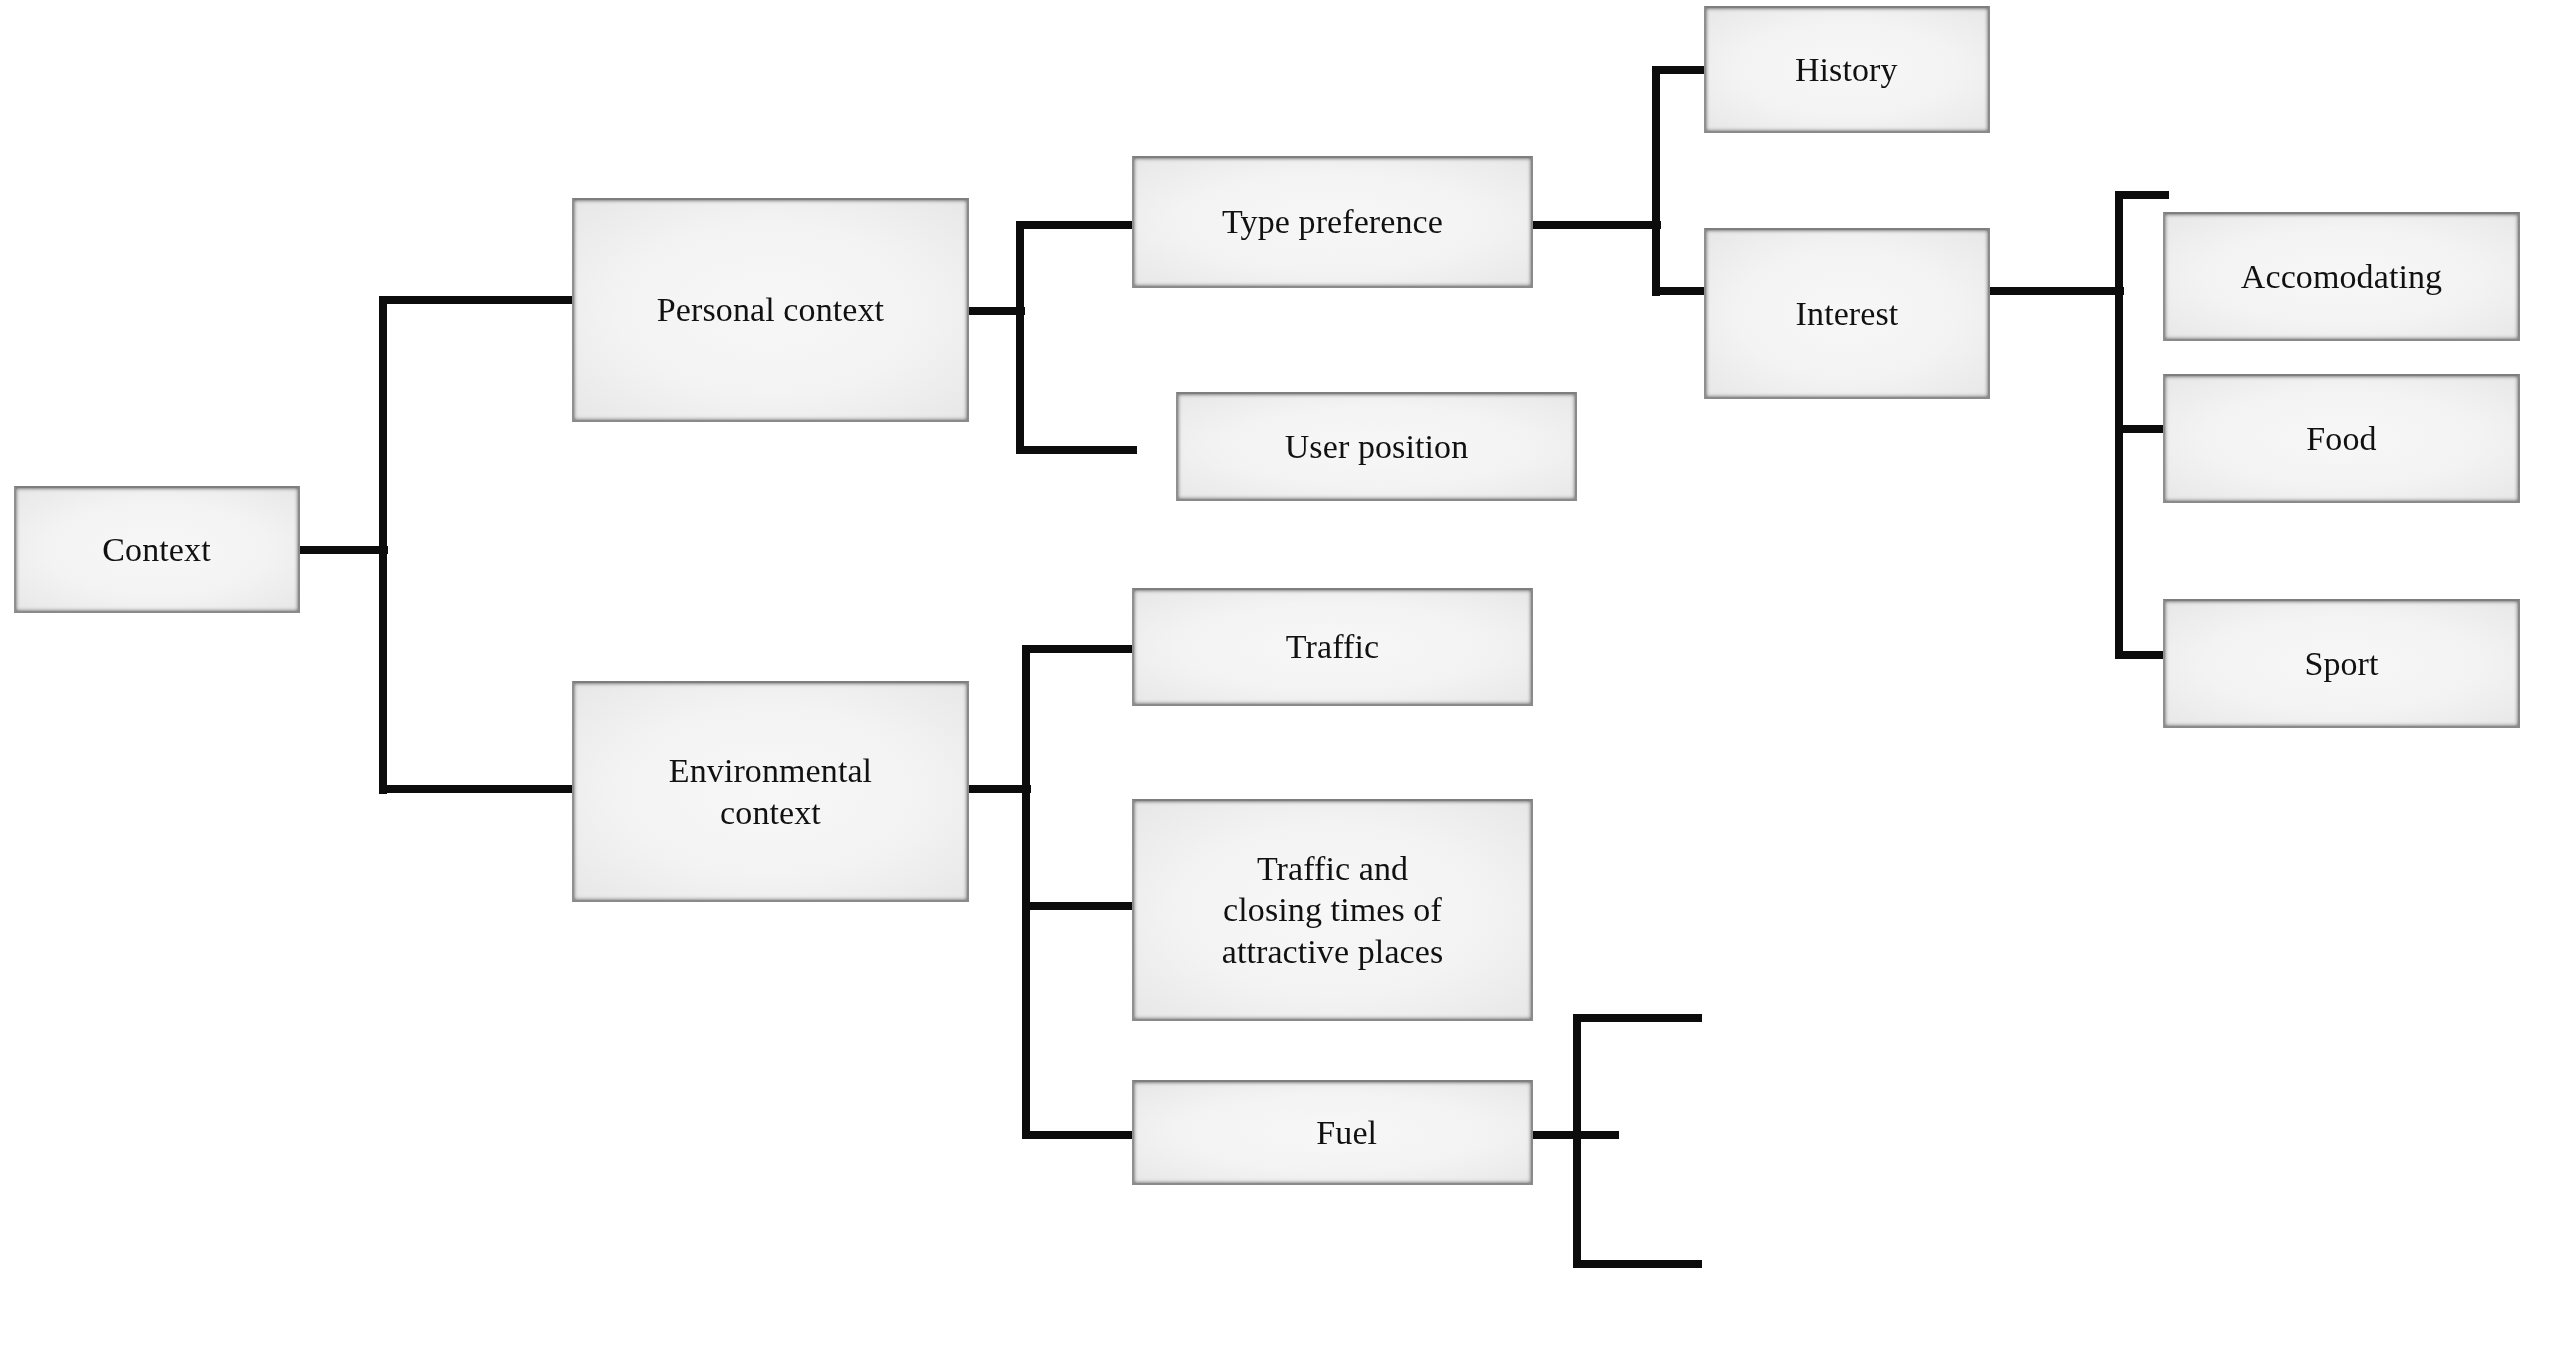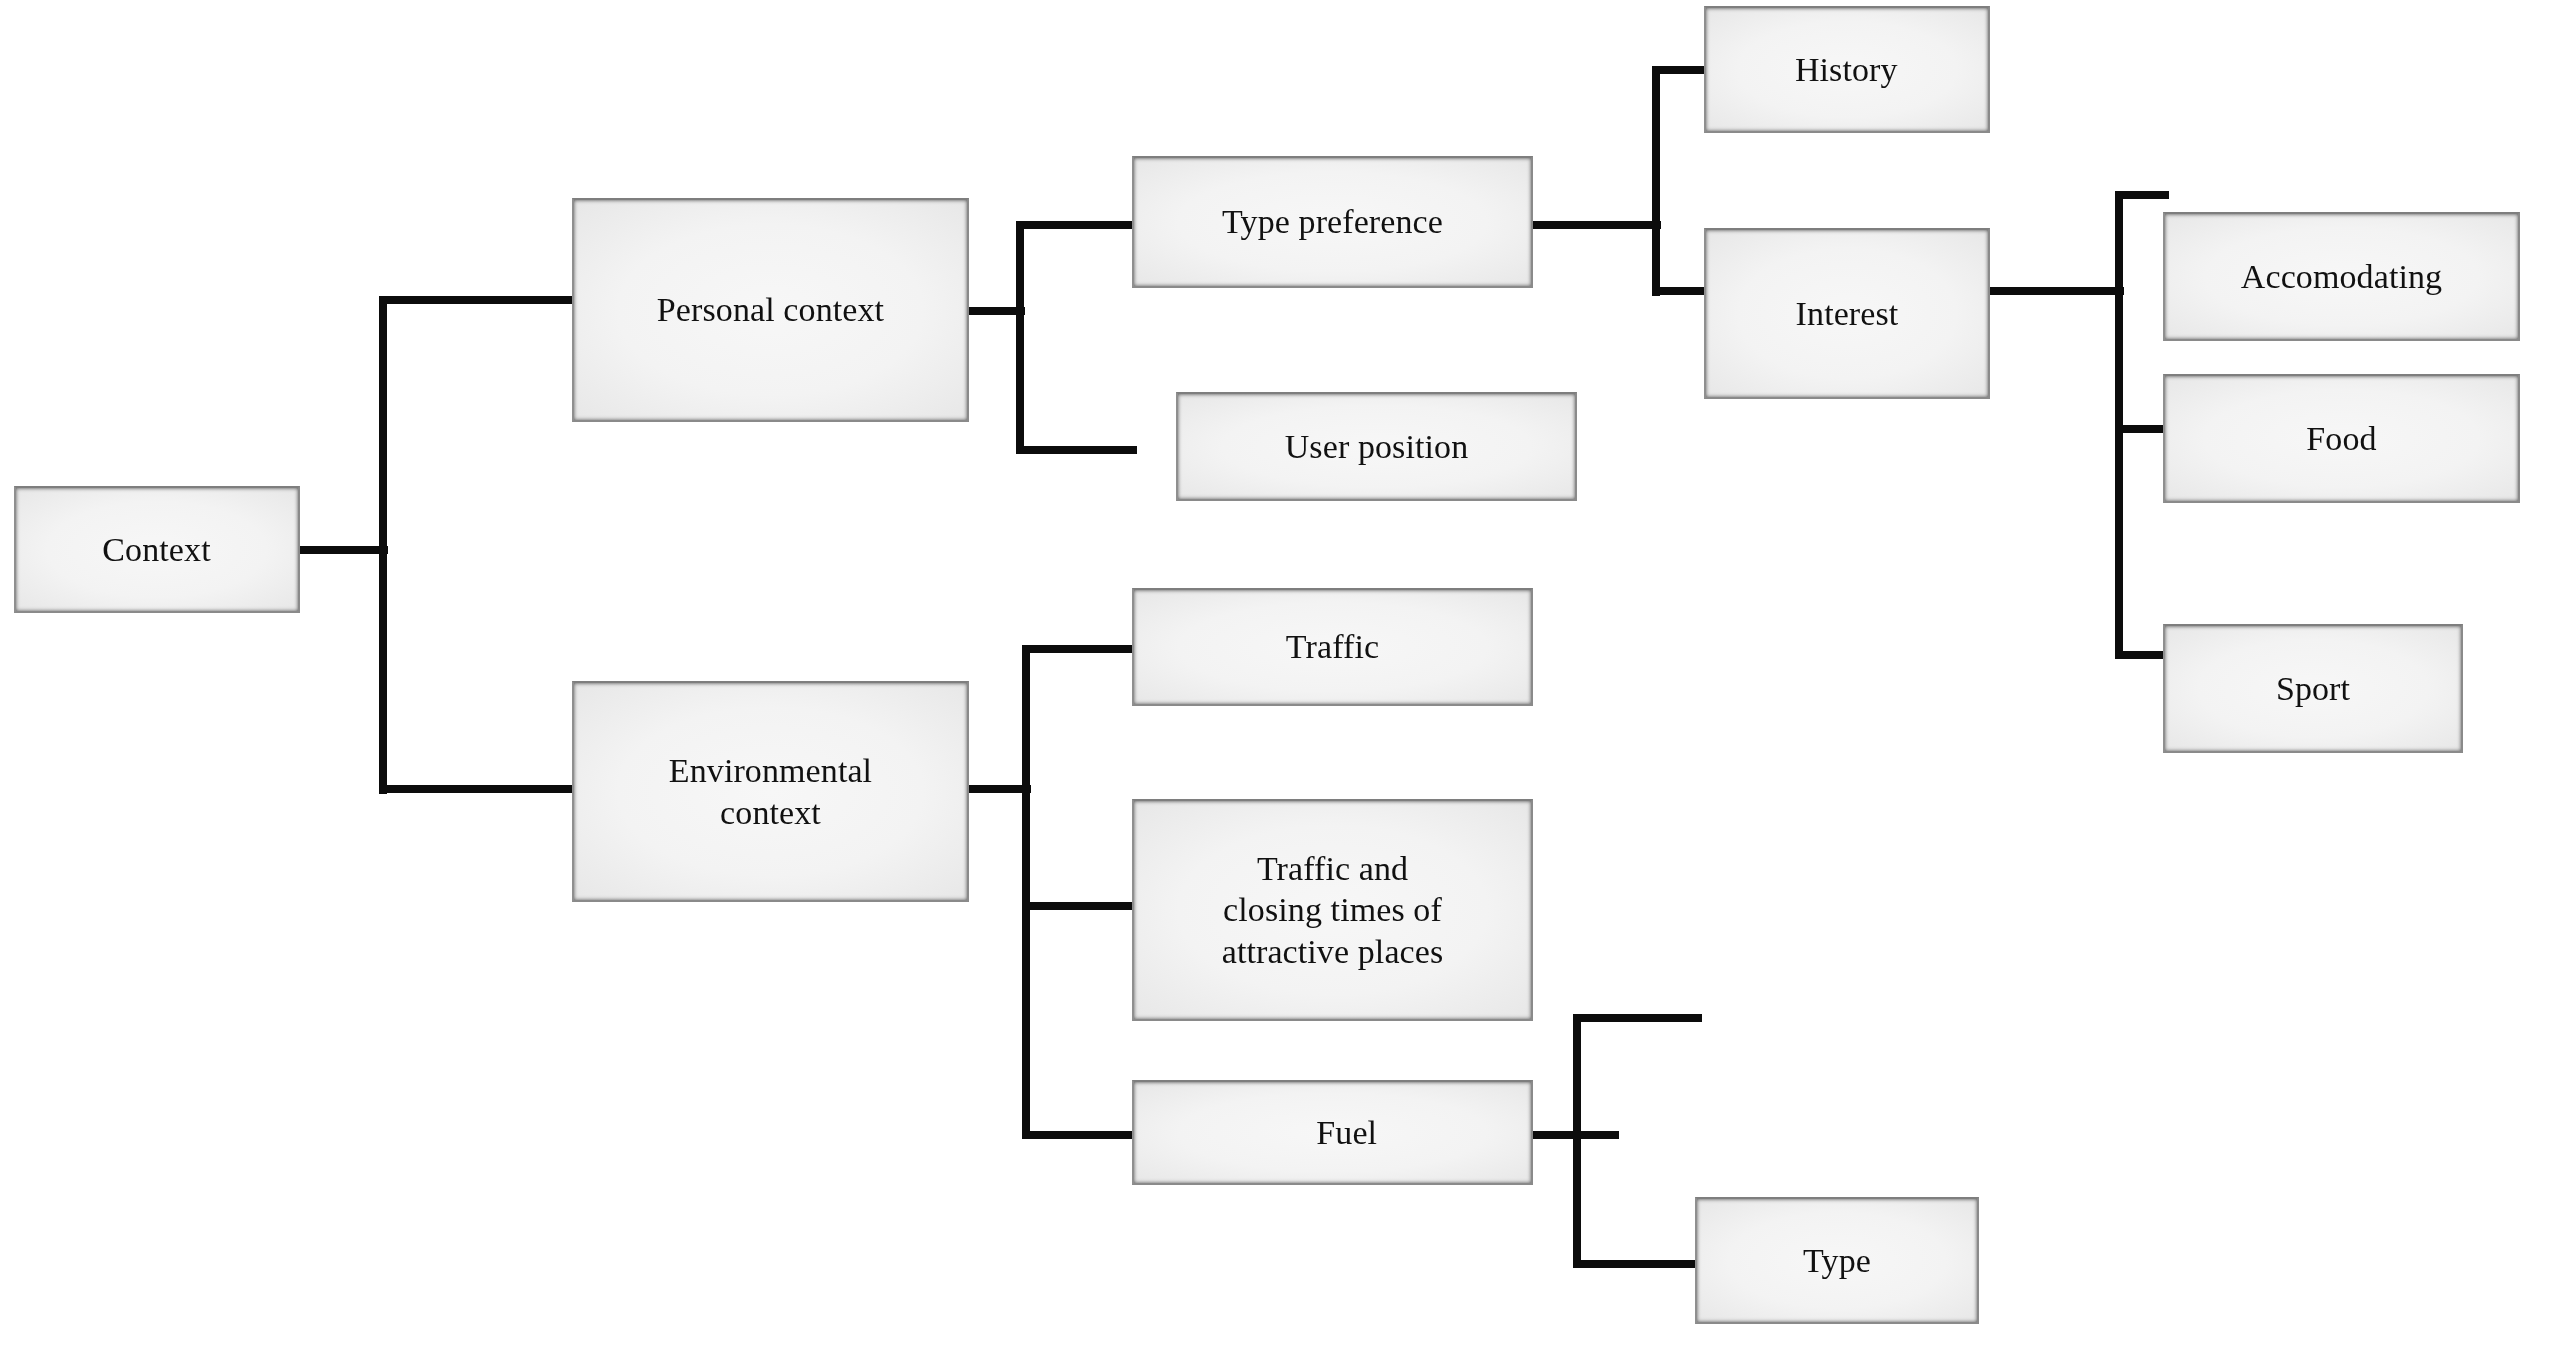--- a/index.html
+++ b/index.html
@@ -124,37 +124,34 @@
   </div>
 
   <div class="node" style="left:2163px; top:164px; width:357px; height:129px;margin-top:48px;">
     <span>Accomodating</span>
   </div>
 
   <div class="node" style="left:2163px; top:374px; width:357px; height:129px;">
     <span>Food</span>
   </div>
 
-  <div class="node" style="left:2163px; top:599px; width:300px; height:129px;margin-top:25px;">
+  <div class="node" style="left:2163px; top:599px; width:357px; height:129px;">
     <span>Sport</span>
   </div>
 
   <div class="node" style="left:1132px; top:588px; width:401px; height:118px;">
     <span>Traffic</span>
   </div>
 
   <div class="node" style="left:1132px; top:799px; width:401px; height:222px;">
     <span>Traffic and
 closing times of
 attractive places</span>
   </div>
 
   <div class="node" style="left:1132px; top:1080px; width:401px; height:105px;padding-left:36px;">
     <span>Fuel</span>
   </div>
 
 
-  <div class="node" style="left:1695px; top:1197px; width:284px; height:127px;">
-    <span>Type</span>
-  </div>
 
 </div>
 
 
 </body></html>

